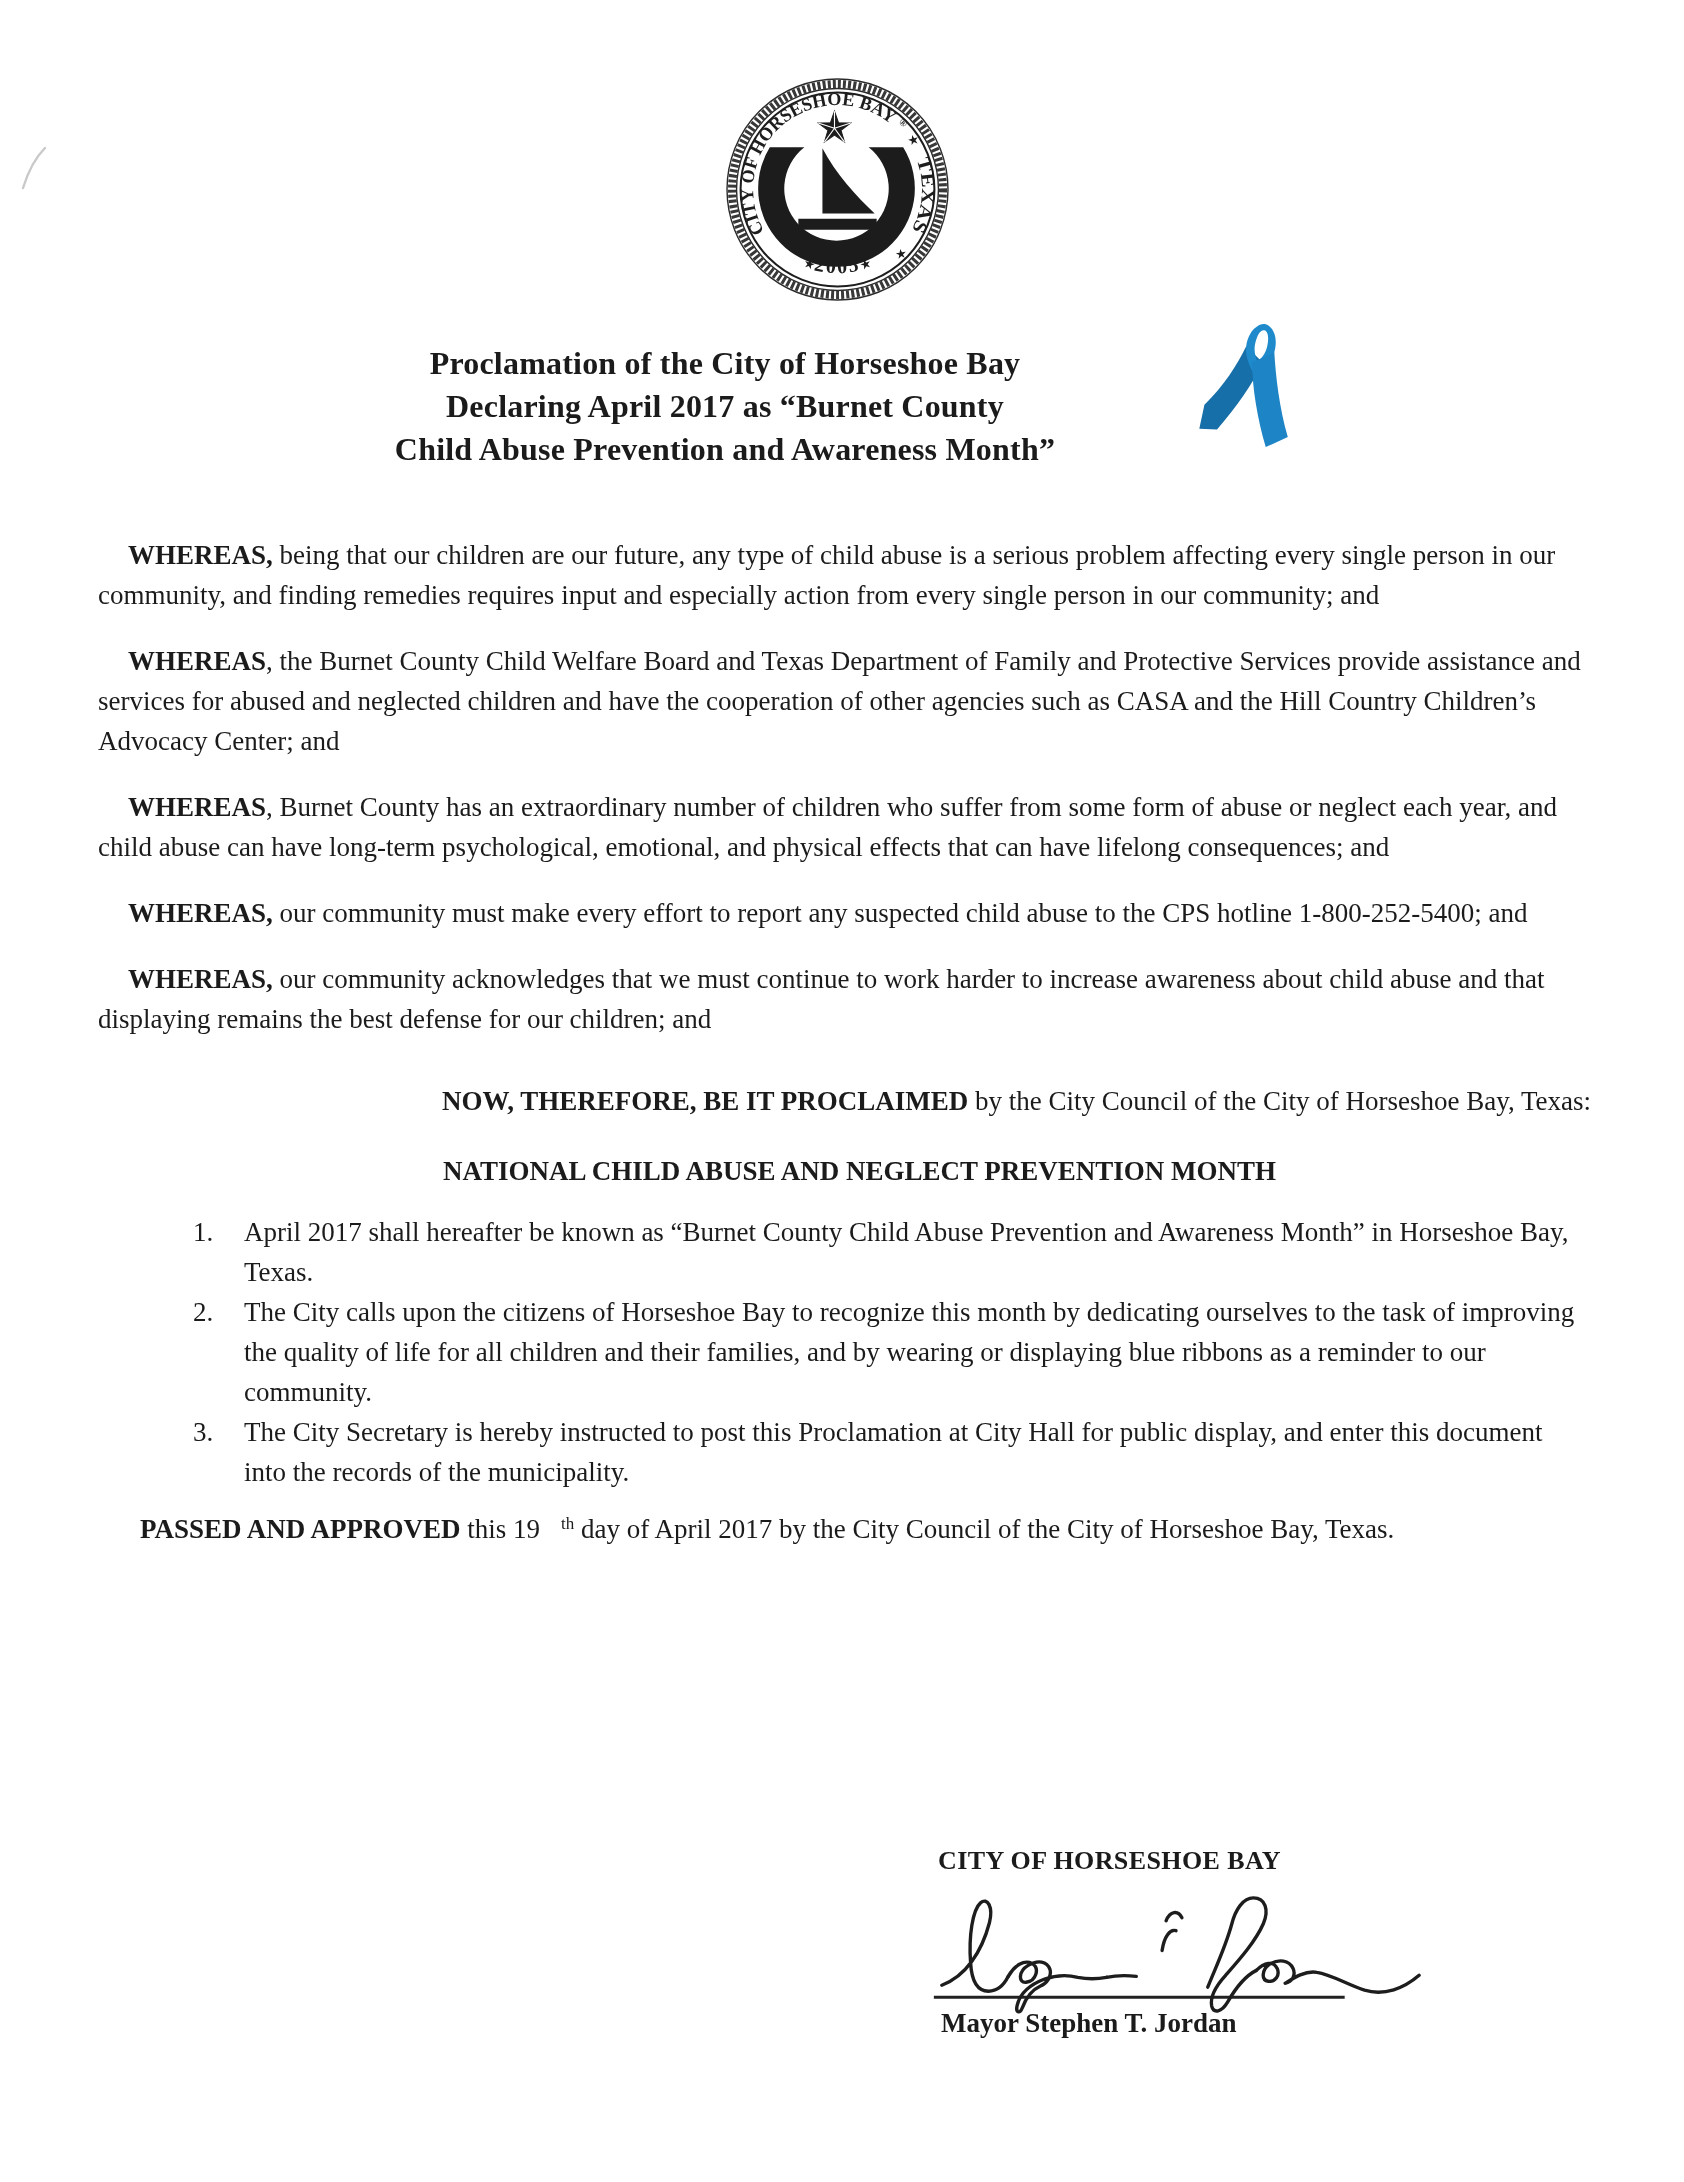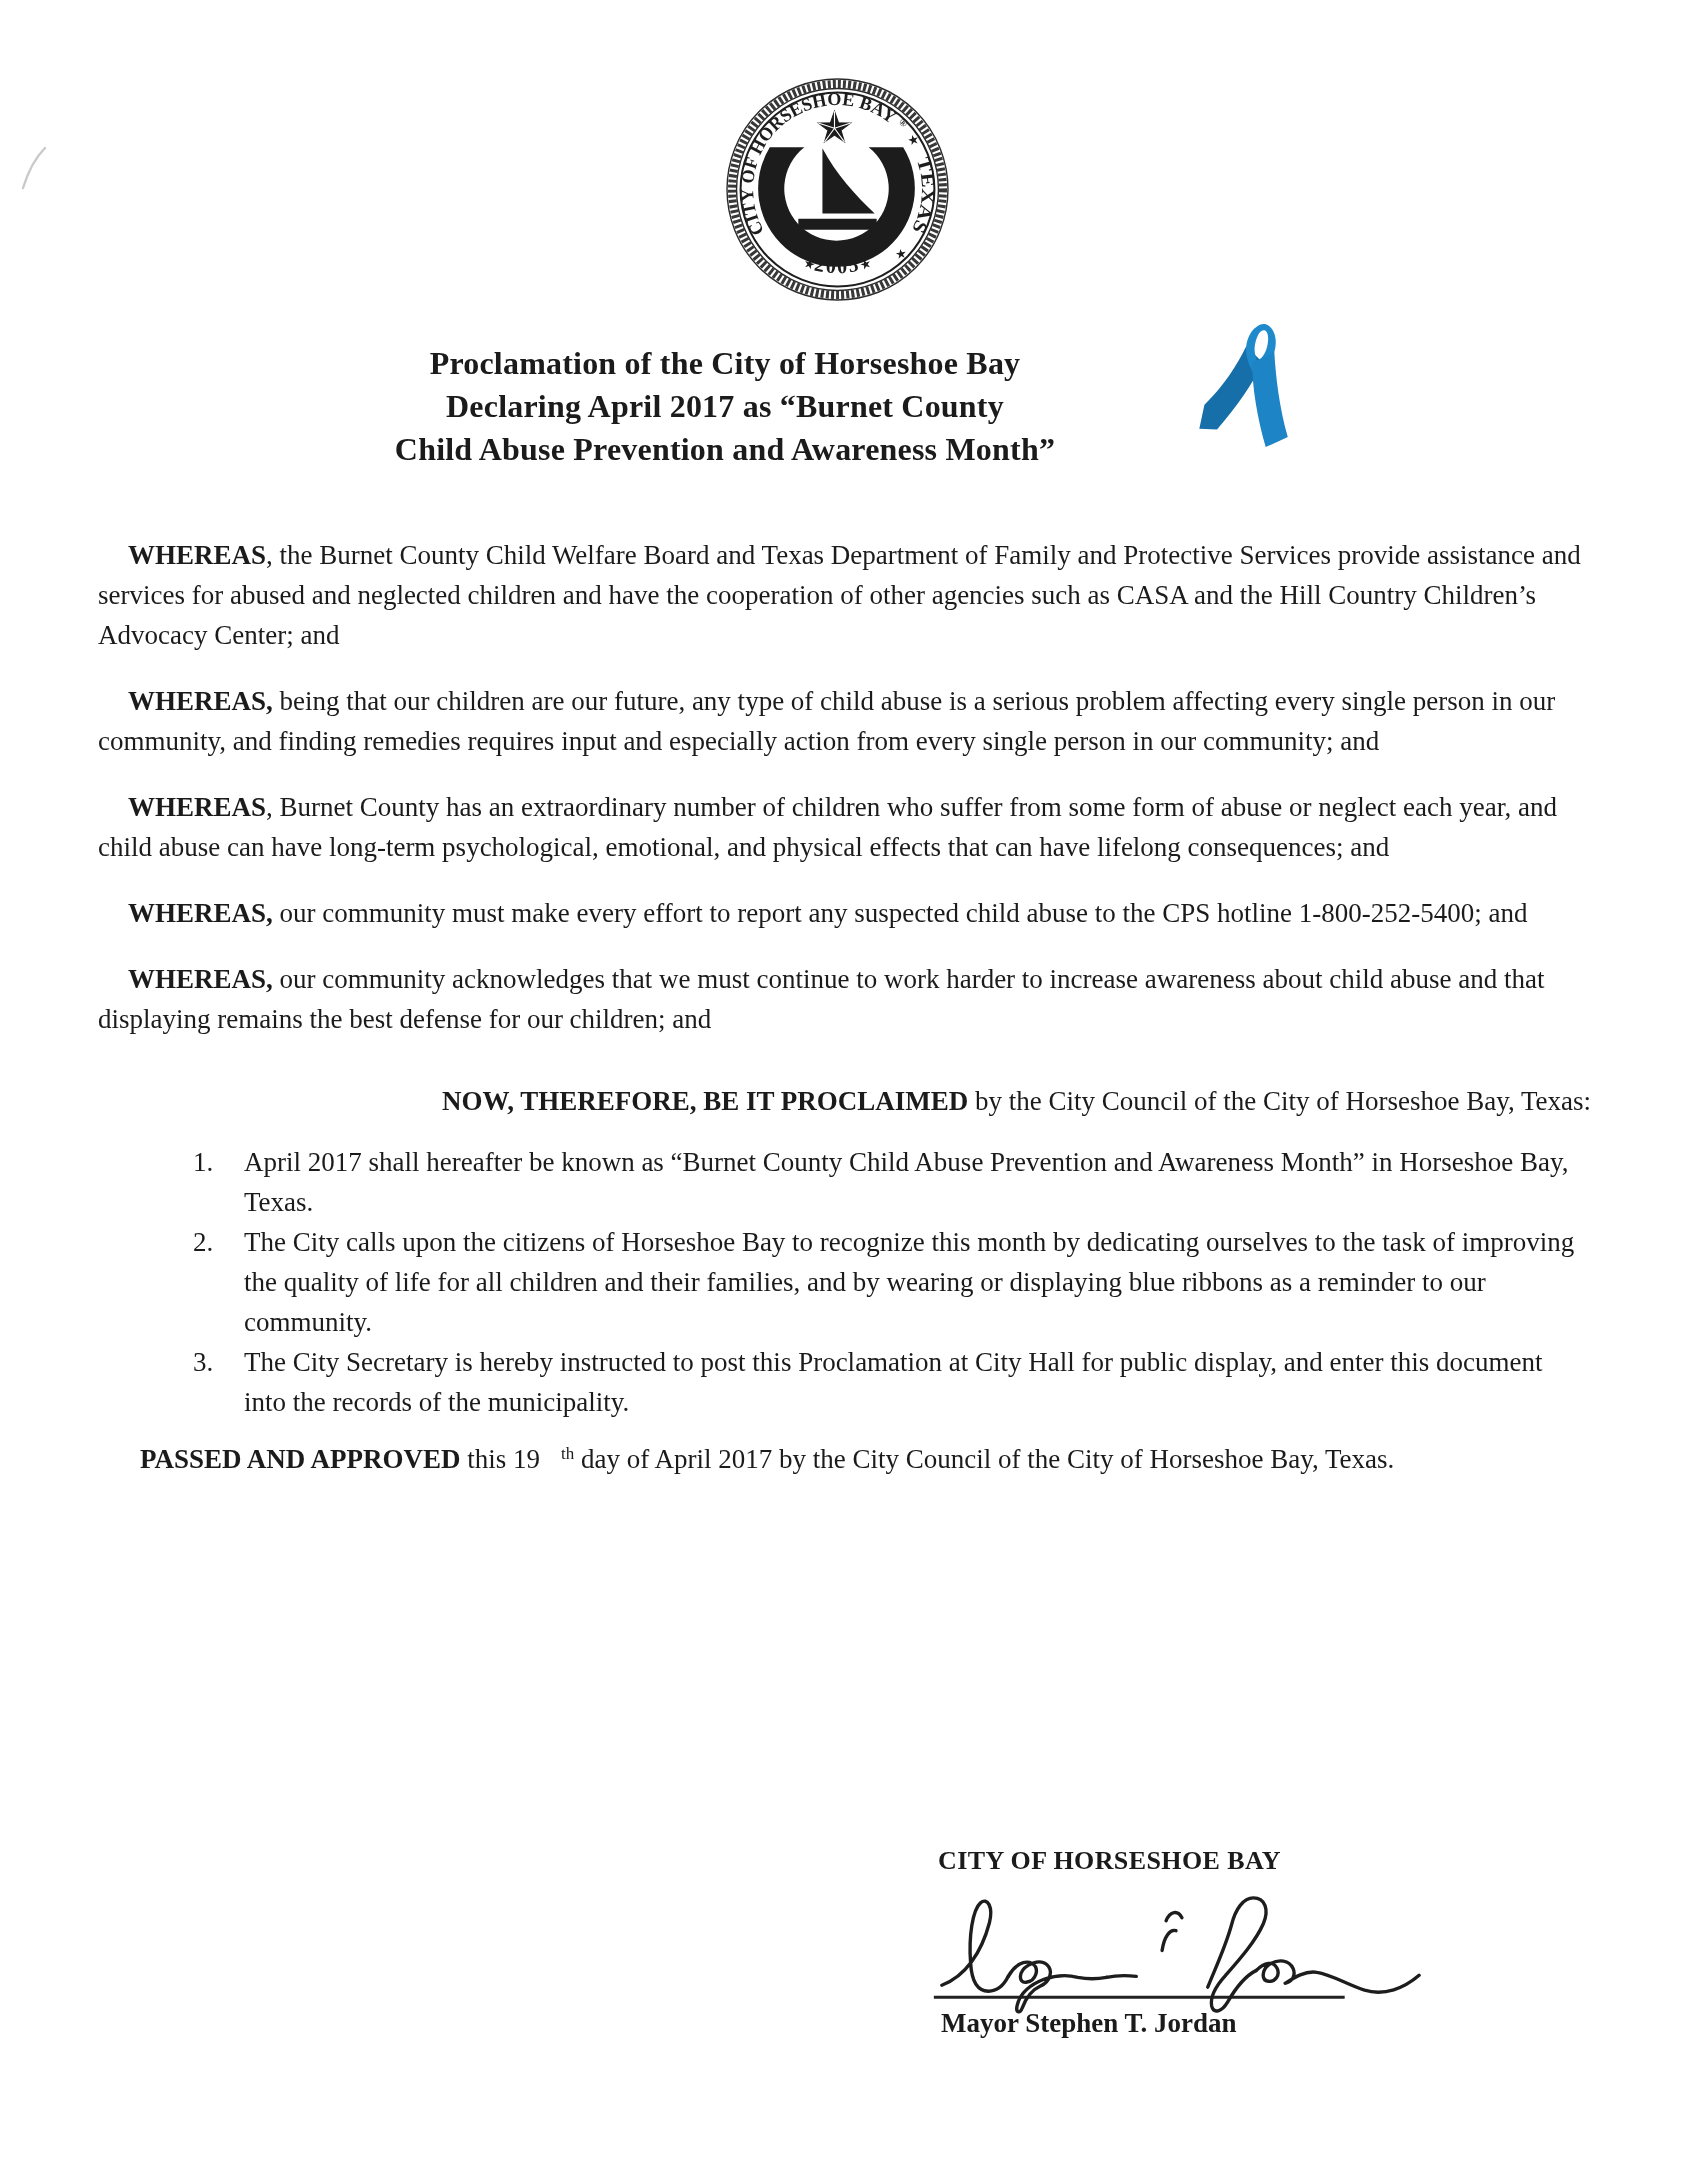--- a/index.html
+++ b/index.html
@@ -111,33 +111,34 @@
       <g transform="rotate(12 50 55)">
         <path d="M36,28 C31,48 23,70 8,92 L8,116 L25,113 C39,88 50,62 55,40 Z" fill="#166fa8"></path>
         <path d="M36,28 C35,10 45,3 50,3 C55,3 65,10 64,28 C63,38 57,46 50,54 C43,46 37,38 36,28 Z M44,24 C44,13 47,9 50,9 C53,9 56,13 56,24 C56,31 53,36 50,41 C47,36 44,31 44,24 Z" fill="#1f8acb" fill-rule="evenodd"></path>
         <path d="M64,28 C70,50 80,80 94,106 L75,120 C61,94 50,66 45,42 Z" fill="#1d84c6"></path>
       </g>
     </svg>
   </div>
 
   <div class="bodytext">
 
+    <p><span class="lead">WHEREAS,</span><span> being that our children are our future, any type of child abuse is a serious problem affecting every single person in our community, and finding remedies requires input and especially action from every single person in our community; and</span></p>
+
     <p><span class="lead">WHEREAS</span><span>, the Burnet County Child Welfare Board and Texas Department of Family and Protective Services provide assistance and services for abused and neglected children and have the cooperation of other agencies such as CASA and the Hill Country Children’s Advocacy Center; and</span></p>
-
-    <p><span class="lead">WHEREAS,</span><span> being that our children are our future, any type of child abuse is a serious problem affecting every single person in our community, and finding remedies requires input and especially action from every single person in our community; and</span></p>
 
     <p><span class="lead">WHEREAS</span><span>, Burnet County has an extraordinary number of children who suffer from some form of abuse or neglect each year, and child abuse can have long-term psychological, emotional, and physical effects that can have lifelong consequences; and</span></p>
 
 
     <p><span class="lead">WHEREAS,</span><span> our community must make every effort to report any suspected child abuse to the CPS hotline 1-800-252-5400; and</span></p>
 
     <p><span class="lead">WHEREAS,</span><span> our community acknowledges that we must continue to work harder to increase awareness about child abuse and that displaying remains the best defense for our children; and</span></p>
 
     <p class="proclaim"><span class="lead">NOW, THEREFORE, BE IT PROCLAIMED</span><span> by the City Council of the City of Horseshoe Bay, Texas:</span></p>
 
+    <div class="sect-head">NATIONAL CHILD ABUSE AND NEGLECT PREVENTION MONTH</div>
 
     <ol class="prolist">
       <li><span class="num">1.</span><span>April 2017 shall hereafter be known as “Burnet County Child Abuse Prevention and Awareness Month” in Horseshoe Bay, Texas.</span></li>
       <li><span class="num">2.</span><span>The City calls upon the citizens of Horseshoe Bay to recognize this month by dedicating ourselves to the task of improving the quality of life for all children and their families, and by wearing or displaying blue ribbons as a reminder to our community.</span></li>
       <li><span class="num">3.</span><span>The City Secretary is hereby instructed to post this Proclamation at City Hall for public display, and enter this document into the records of the municipality.</span></li>
     </ol>
 
     <p class="passed"><span class="lead">PASSED AND APPROVED</span><span> this 19</span><sup>th</sup><span> day of April 2017 by the City Council of the City of Horseshoe Bay, Texas.</span></p>
 
   </div>

